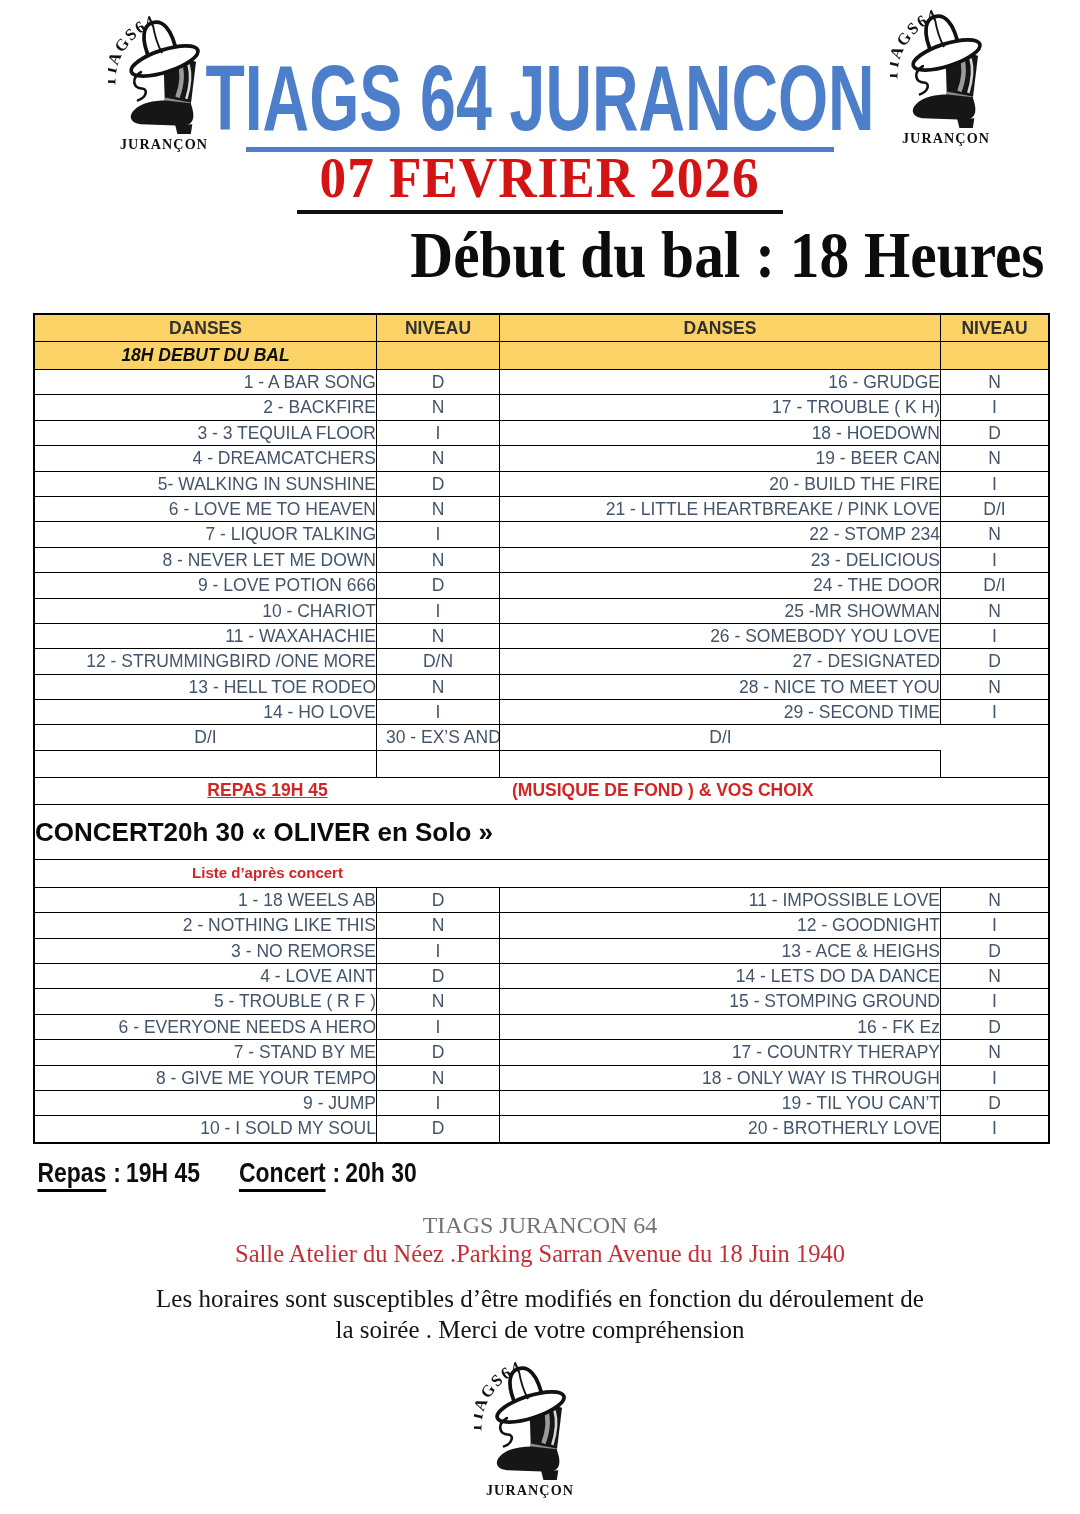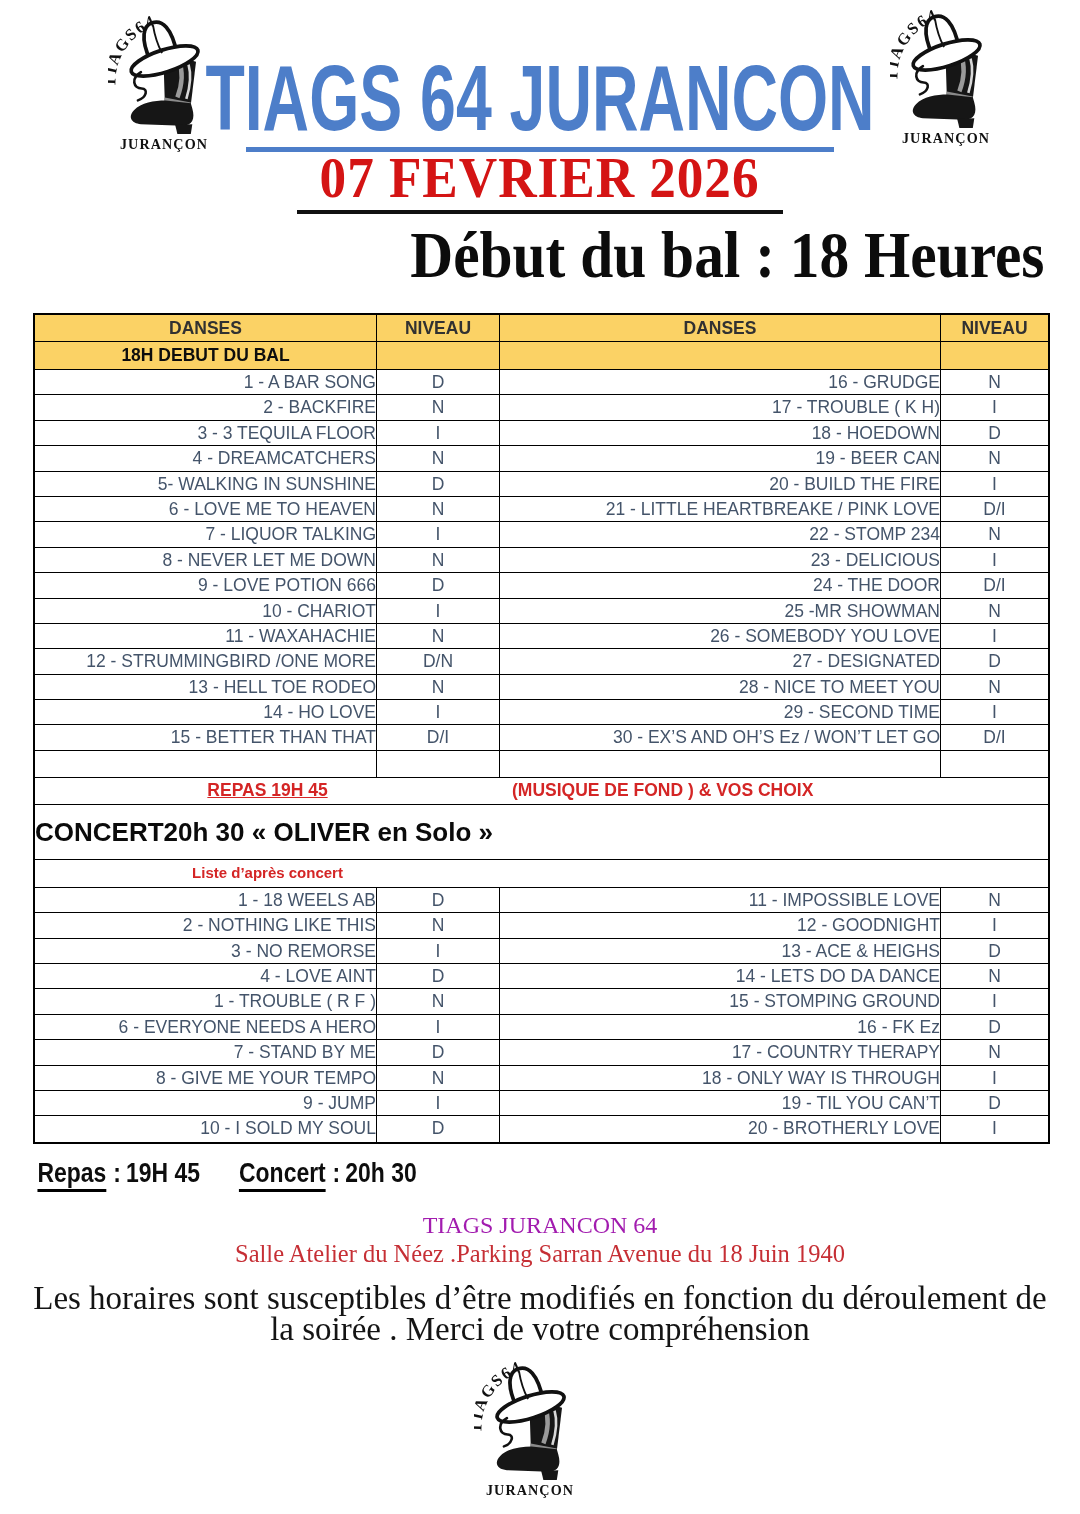--- a/index.html
+++ b/index.html
@@ -38,21 +38,21 @@
   .tcell{box-sizing:border-box;border-right:1.3px solid #000;border-bottom:1.3px solid #000;
          font-size:17.5px;color:#44546a;height:25.4px;line-height:24.5px;
          white-space:nowrap;overflow:hidden;}
   .trow .tcell:last-child{border-right:none;}
   .tcell.dance{padding-left:9px;text-align:right;}
   .tcell.lvl{text-align:center;}
 
   .head .tcell{height:27px;line-height:26px;background:#fbd265;text-align:center;
                font-weight:600;color:#313131;padding-left:0;}
   .subhead .tcell{height:28px;line-height:27px;background:#fbd265;}
-  .subhead .tcell.sec-title{font-weight:bold;color:#0d0d0d;text-align:center;padding-left:0;}
+  .subhead .tcell.sec-title{font-weight:bold;color:#0d0d0d;text-align:center;padding-left:0;font-style:italic;}
   .empty-row .tcell{height:27px;}
 
   .mrow{position:relative;border-bottom:1.3px solid #000;width:100%;}
   .repas-row{height:26px;}
   .repas-left{position:absolute;left:0;top:0;width:465px;text-align:center;
               font-weight:bold;font-size:17.5px;line-height:25px;color:#d42525;text-decoration:underline;}
   .repas-right{position:absolute;left:477px;top:0;font-weight:bold;font-size:17.5px;
               line-height:25px;color:#d42525;white-space:nowrap;}
   .concert-row{height:54px;text-align:left;}
   .concert-row span{display:inline-block;font-weight:bold;font-size:26px;
@@ -64,25 +64,25 @@
 
   
   .times-line{position:absolute;left:4px;top:1156px;width:100%;text-align:left;}
   .times-inner{display:inline-block;transform:scaleX(.85);font-weight:bold;
                font-size:27px;line-height:1.3;color:#0d0d0d;white-space:nowrap;}
   .times-inner .uline{border-bottom:3px solid #000;padding-bottom:1px;}
   .times-gap{display:inline-block;width:46px;}
   .times-colon{padding:0 6px 0 8px;}
 
   .club-name{position:absolute;left:0;top:1212px;width:100%;text-align:center;
-             font-family:"Liberation Serif",serif;font-size:24px;color:#a21caf;}
+             font-family:"Liberation Serif",serif;font-size:24px;color:#737373;}
   .venue{position:absolute;left:0;top:1240px;width:100%;text-align:center;
              font-family:"Liberation Serif",serif;font-size:24.5px;color:#c62f35;}
   .note{position:absolute;left:0;top:1283px;width:100%;text-align:center;
-             font-family:"Liberation Serif",serif;font-size:33px;color:#141414;
+             font-family:"Liberation Serif",serif;font-size:25px;color:#141414;
              line-height:31px;}
 </style>
 </head>
 <body>
 
 <div class="page">
 
   <svg class="logo logo-left" width="112" height="140" viewBox="0 0 150 188">
     <path id="arcA" d="M 10 100 A 82 82 0 0 1 116 14" fill="none"></path>
     <g>
@@ -240,21 +240,20 @@
           <div class="tcell dance">28 - NICE TO MEET YOU</div>
           <div class="tcell lvl">N</div>
         </div>
         <div class="trow">
           <div class="tcell dance">14 - HO LOVE</div>
           <div class="tcell lvl">I</div>
           <div class="tcell dance">29 - SECOND TIME</div>
           <div class="tcell lvl">I</div>
         </div>
         <div class="trow">
-          <div class="tcell dance">15 - BETTER THAN THAT</div>
           <div class="tcell lvl">D/I</div>
           <div class="tcell dance">30 - EX’S AND OH’S  Ez  / WON’T LET GO</div>
           <div class="tcell lvl">D/I</div>
         </div>
       </div>
 
     <div class="trow empty-row">
       <div class="tcell"></div>
       <div class="tcell"></div>
       <div class="tcell"></div>
@@ -293,21 +292,21 @@
           <div class="tcell dance">13 - ACE &amp; HEIGHS</div>
           <div class="tcell lvl">D</div>
         </div>
         <div class="trow">
           <div class="tcell dance">4 - LOVE AINT</div>
           <div class="tcell lvl">D</div>
           <div class="tcell dance">14 - LETS DO DA DANCE</div>
           <div class="tcell lvl">N</div>
         </div>
         <div class="trow">
-          <div class="tcell dance">1 - TROUBLE ( R F )</div>
+          <div class="tcell dance">5 - TROUBLE ( R F )</div>
           <div class="tcell lvl">N</div>
           <div class="tcell dance">15 - STOMPING GROUND</div>
           <div class="tcell lvl">I</div>
         </div>
         <div class="trow">
           <div class="tcell dance">6 - EVERYONE NEEDS A HERO</div>
           <div class="tcell lvl">I</div>
           <div class="tcell dance">16 - FK Ez</div>
           <div class="tcell lvl">D</div>
         </div>

